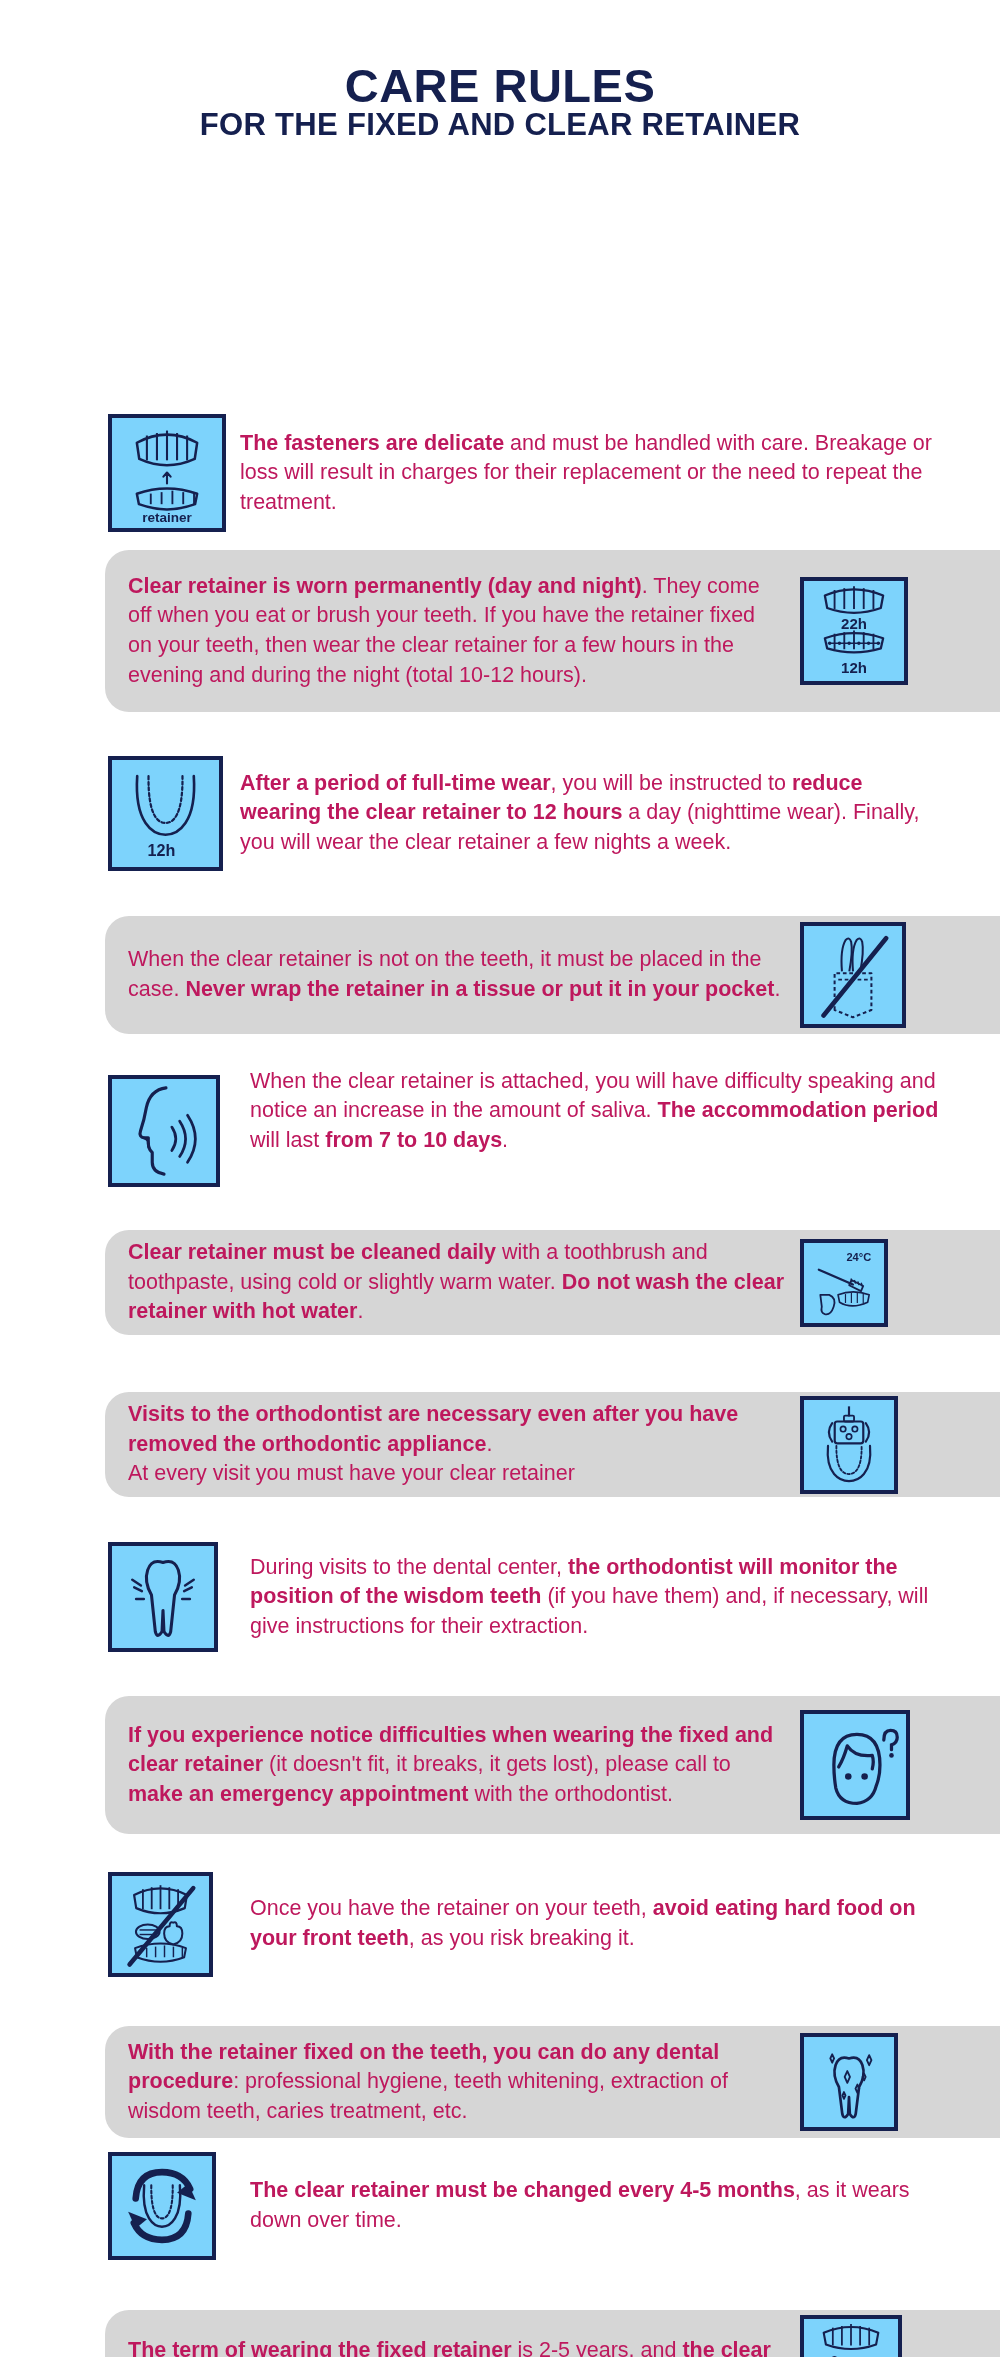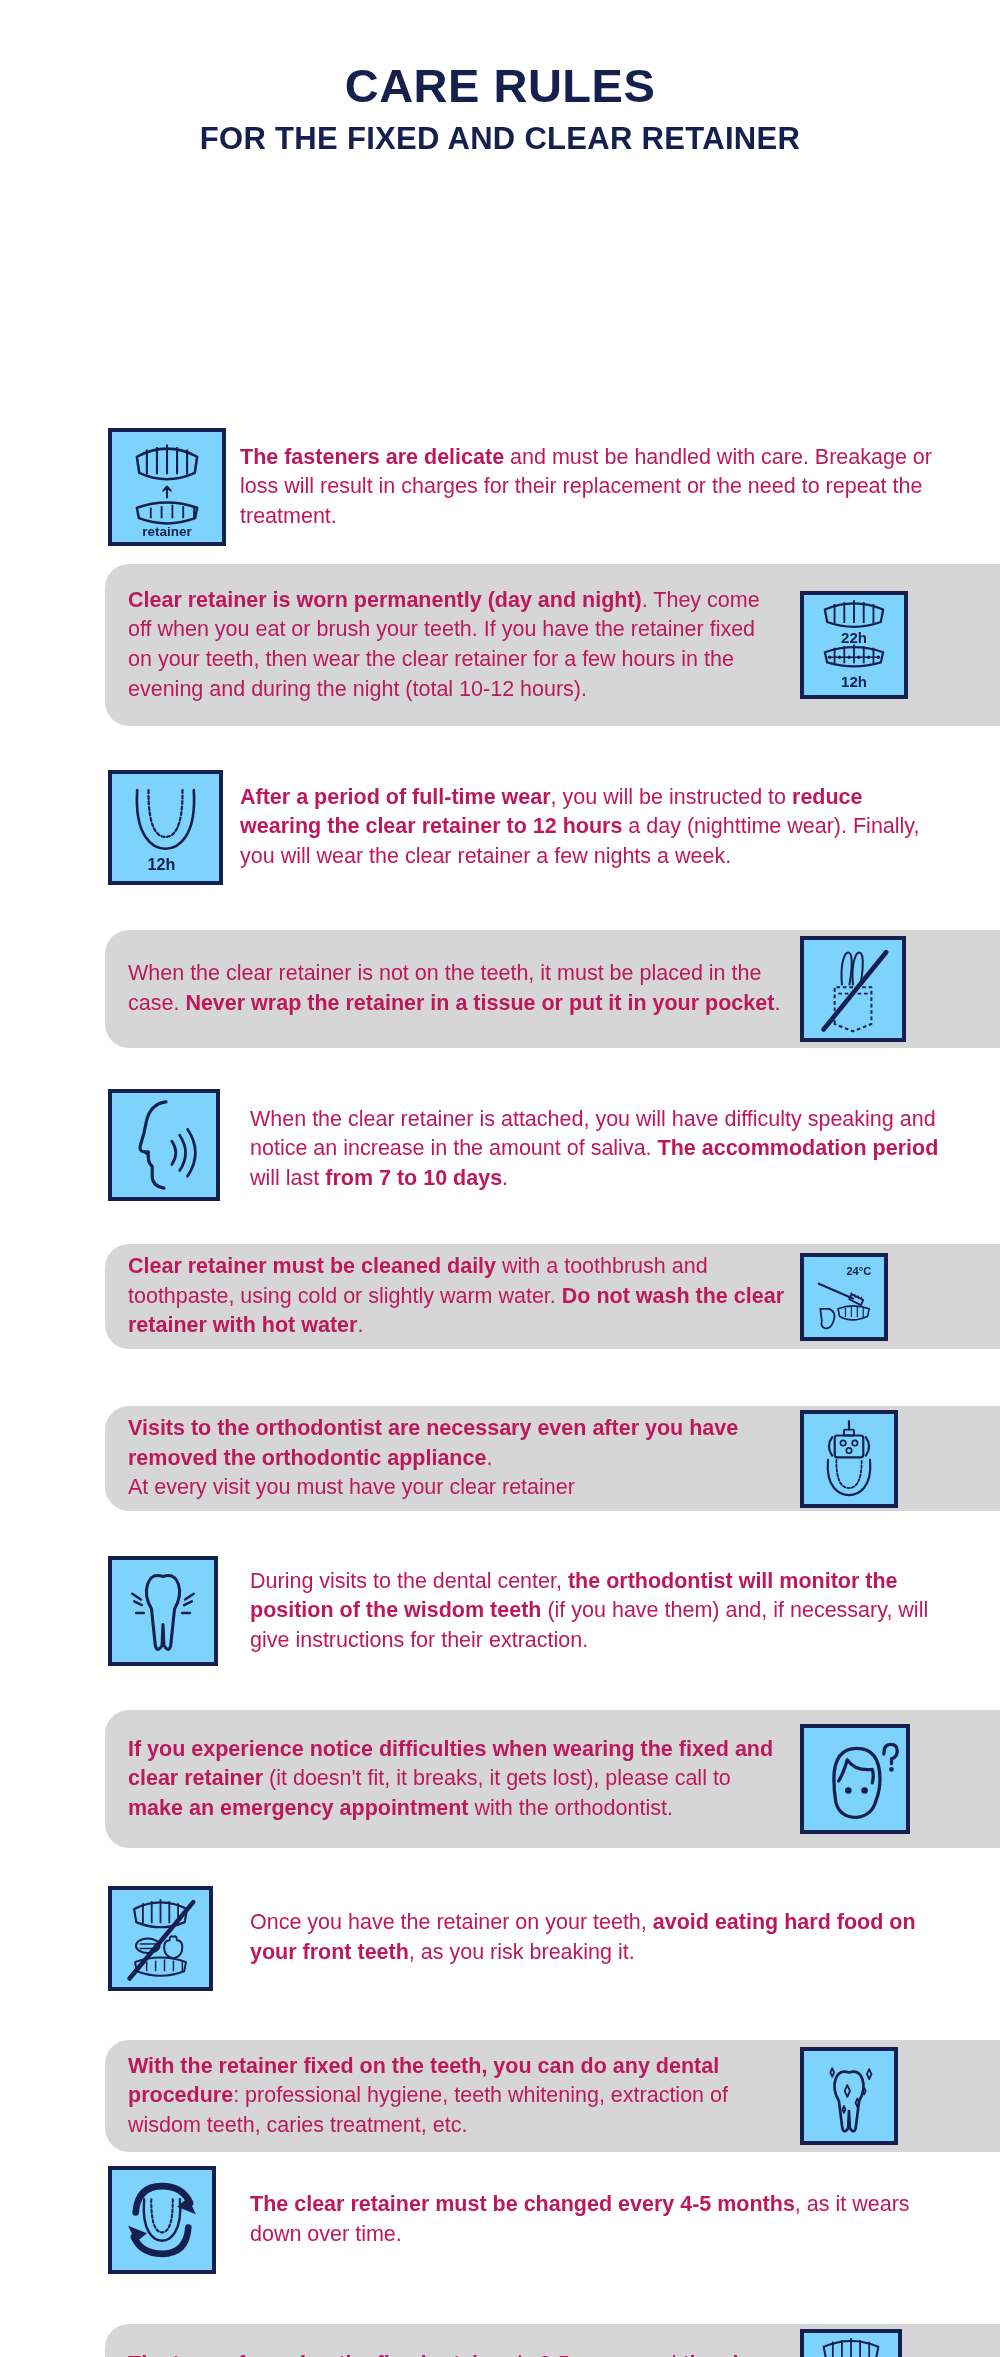--- a/index.html
+++ b/index.html
@@ -14,21 +14,21 @@
   .page{position:relative;width:1000px;height:2357px;}
 
   
   .header{padding-top:62px;text-align:center;}
   .title{
     font-size:47px;font-weight:bold;letter-spacing:.5px;
     color:#15204f;line-height:1.0;
   }
   .subtitle{
     font-size:31px;font-weight:bold;letter-spacing:.3px;
-    color:#15204f;margin-top:14px;line-height:1.0;
+    color:#15204f;line-height:1.0;
   }
 
   
   .rows{position:relative;margin-top:45px;}
   .text-cell{
     flex:1 1 auto;
     font-size:21.5px;
     line-height:1.38;
     color:#be185d;
   }
@@ -129,21 +129,21 @@
       </div>
       <div class="iconbox" style="position: absolute; width: 112px; height: 112px; top: 935px; left: 108px;">
         <svg style="width:98px;height:98px" width="100" height="100" viewBox="0 0 100 100" preserveAspectRatio="xMidYMid meet">
           <path d="M52 6 Q36 8 32 26 Q30 38 26 50 Q24 56 30 57 L34 57 Q33 68 38 72 L38 82 Q38 92 50 94" fill="none" stroke="#15204f" stroke-width="3.2" stroke-linecap="round" stroke-linejoin="round"></path>
           <path d="M30 57 Q36 60 34 66" fill="none" stroke="#15204f" stroke-width="2.4" stroke-linecap="round"></path>
           <path d="M58 46 Q66 58 58 70" fill="none" stroke="#15204f" stroke-width="2.8" stroke-linecap="round"></path>
           <path d="M66 40 Q78 58 66 76" fill="none" stroke="#15204f" stroke-width="2.8" stroke-linecap="round"></path>
           <path d="M74 34 Q90 58 74 82" fill="none" stroke="#15204f" stroke-width="2.8" stroke-linecap="round"></path>
         </svg>
       </div>
-      <div class="text-cell" style="position: absolute; left: 250px; width: 700px; top: 940px; height: 110px; display: flex; align-items: center;">
+      <div class="text-cell" style="position: absolute; left: 250px; width: 700px; top: 916px; height: 110px; display: flex; align-items: center;">
         <div><span>When the clear retainer is attached, you will have difficulty speaking and notice an increase in the amount of saliva. </span><b>The accommodation period</b><span> will last </span><b>from 7 to 10 days</b><span>.</span></div>
       </div>
       <div class="band" style="position: absolute; left: 105px; top: 1090px; width: 895px; height: 105px; background: rgb(214, 214, 214); border-top-left-radius: 24px; border-bottom-left-radius: 24px;"></div>
       <div class="iconbox" style="position: absolute; width: 88px; height: 88px; top: 1098.5px; left: 800px;">
         <svg style="width:74px;height:74px" width="100" height="100" viewBox="0 0 100 100" preserveAspectRatio="xMidYMid meet">
           <text x="70" y="20" font-family="Liberation Sans, sans-serif" font-size="15" font-weight="bold" fill="#15204f" text-anchor="middle">24°C</text>
           <path d="M16 32 L62 52" stroke="#15204f" stroke-width="3" stroke-linecap="round"></path>
           <path d="M60 46 L76 54 L73 61 L57 53 Z" fill="none" stroke="#15204f" stroke-width="2.4" stroke-linejoin="round"></path>
           <line x1="61" y1="49" x2="59.5" y2="44" stroke="#15204f" stroke-width="1.8"></line>
           <line x1="65.6" y1="50.9" x2="64.1" y2="45.9" stroke="#15204f" stroke-width="1.8"></line>

